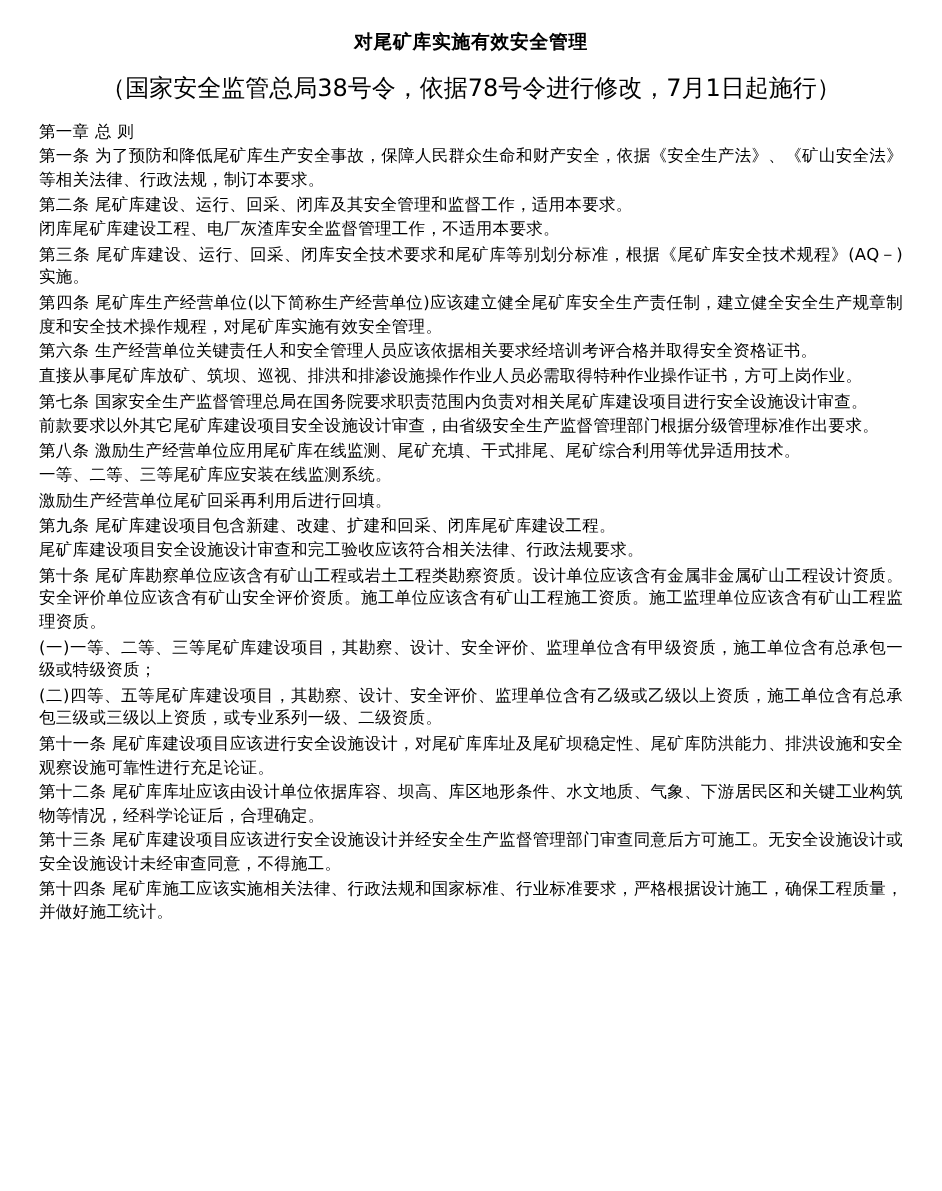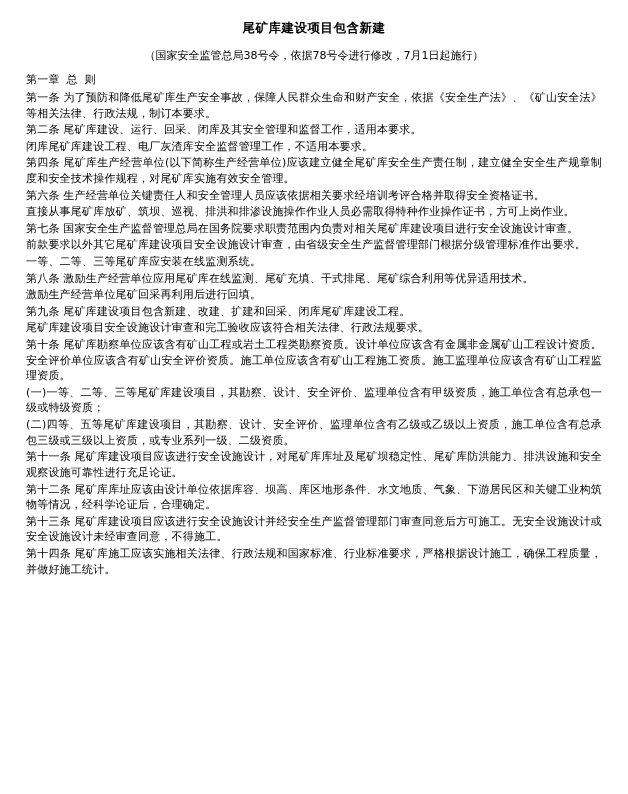--- a/index.html
+++ b/index.html
@@ -24,57 +24,57 @@
   .doc-title {
     text-align: center;
     font-size: 12.5px;
     font-weight: bold;
     letter-spacing: 0.5px;
     margin: 6px 0 14px 0;
     line-height: 1.2;
   }
   .doc-subtitle {
     text-align: center;
-    font-size: 11px;
+    font-size: 16px;
     margin: 0 0 10px 0;
     line-height: 1.3;
   }
   .body-text p {
     margin: 0 0 1px 0;
     font-size: 11px;
     line-height: 1.42;
     text-align: justify;
     text-justify: inter-ideograph;
     letter-spacing: 0.2px;
   }
   .chapter {
     font-size: 11px;
     line-height: 1.42;
     margin: 0 0 1px 0;
-    font-family: Liberation Mono, monospace;
   }
 </style>
 </head>
 <body>
 
 <div class="page">
-  <div class="doc-title">尾矿库建设项目包含新建</div>
+  <div class="doc-title">对尾矿库实施有效安全管理</div>
   <div class="doc-subtitle">（国家安全监管总局38号令，依据78号令进行修改，7月1日起施行）</div>
   <div class="body-text">
     <p class="chapter">第一章 总 则</p>
     <p>第一条 为了预防和降低尾矿库生产安全事故，保障人民群众生命和财产安全，依据《安全生产法》、《矿山安全法》等相关法律、行政法规，制订本要求。</p>
     <p>第二条 尾矿库建设、运行、回采、闭库及其安全管理和监督工作，适用本要求。</p>
     <p>闭库尾矿库建设工程、电厂灰渣库安全监督管理工作，不适用本要求。</p>
+    <p>第三条 尾矿库建设、运行、回采、闭库安全技术要求和尾矿库等别划分标准，根据《尾矿库安全技术规程》(AQ－)实施。</p>
     <p>第四条 尾矿库生产经营单位(以下简称生产经营单位)应该建立健全尾矿库安全生产责任制，建立健全安全生产规章制度和安全技术操作规程，对尾矿库实施有效安全管理。</p>
     <p>第六条 生产经营单位关键责任人和安全管理人员应该依据相关要求经培训考评合格并取得安全资格证书。</p>
     <p>直接从事尾矿库放矿、筑坝、巡视、排洪和排渗设施操作作业人员必需取得特种作业操作证书，方可上岗作业。</p>
     <p>第七条 国家安全生产监督管理总局在国务院要求职责范围内负责对相关尾矿库建设项目进行安全设施设计审查。</p>
     <p>前款要求以外其它尾矿库建设项目安全设施设计审查，由省级安全生产监督管理部门根据分级管理标准作出要求。</p>
+    <p>第八条 激励生产经营单位应用尾矿库在线监测、尾矿充填、干式排尾、尾矿综合利用等优异适用技术。</p>
     <p>一等、二等、三等尾矿库应安装在线监测系统。</p>
-    <p>第八条 激励生产经营单位应用尾矿库在线监测、尾矿充填、干式排尾、尾矿综合利用等优异适用技术。</p>
     <p>激励生产经营单位尾矿回采再利用后进行回填。</p>
     <p>第九条 尾矿库建设项目包含新建、改建、扩建和回采、闭库尾矿库建设工程。</p>
     <p>尾矿库建设项目安全设施设计审查和完工验收应该符合相关法律、行政法规要求。</p>
     <p>第十条 尾矿库勘察单位应该含有矿山工程或岩土工程类勘察资质。设计单位应该含有金属非金属矿山工程设计资质。安全评价单位应该含有矿山安全评价资质。施工单位应该含有矿山工程施工资质。施工监理单位应该含有矿山工程监理资质。</p>
     <p>(一)一等、二等、三等尾矿库建设项目，其勘察、设计、安全评价、监理单位含有甲级资质，施工单位含有总承包一级或特级资质；</p>
     <p>(二)四等、五等尾矿库建设项目，其勘察、设计、安全评价、监理单位含有乙级或乙级以上资质，施工单位含有总承包三级或三级以上资质，或专业系列一级、二级资质。</p>
     <p>第十一条 尾矿库建设项目应该进行安全设施设计，对尾矿库库址及尾矿坝稳定性、尾矿库防洪能力、排洪设施和安全观察设施可靠性进行充足论证。</p>
     <p>第十二条 尾矿库库址应该由设计单位依据库容、坝高、库区地形条件、水文地质、气象、下游居民区和关键工业构筑物等情况，经科学论证后，合理确定。</p>
     <p>第十三条 尾矿库建设项目应该进行安全设施设计并经安全生产监督管理部门审查同意后方可施工。无安全设施设计或安全设施设计未经审查同意，不得施工。</p>
     <p>第十四条 尾矿库施工应该实施相关法律、行政法规和国家标准、行业标准要求，严格根据设计施工，确保工程质量，并做好施工统计。</p>

